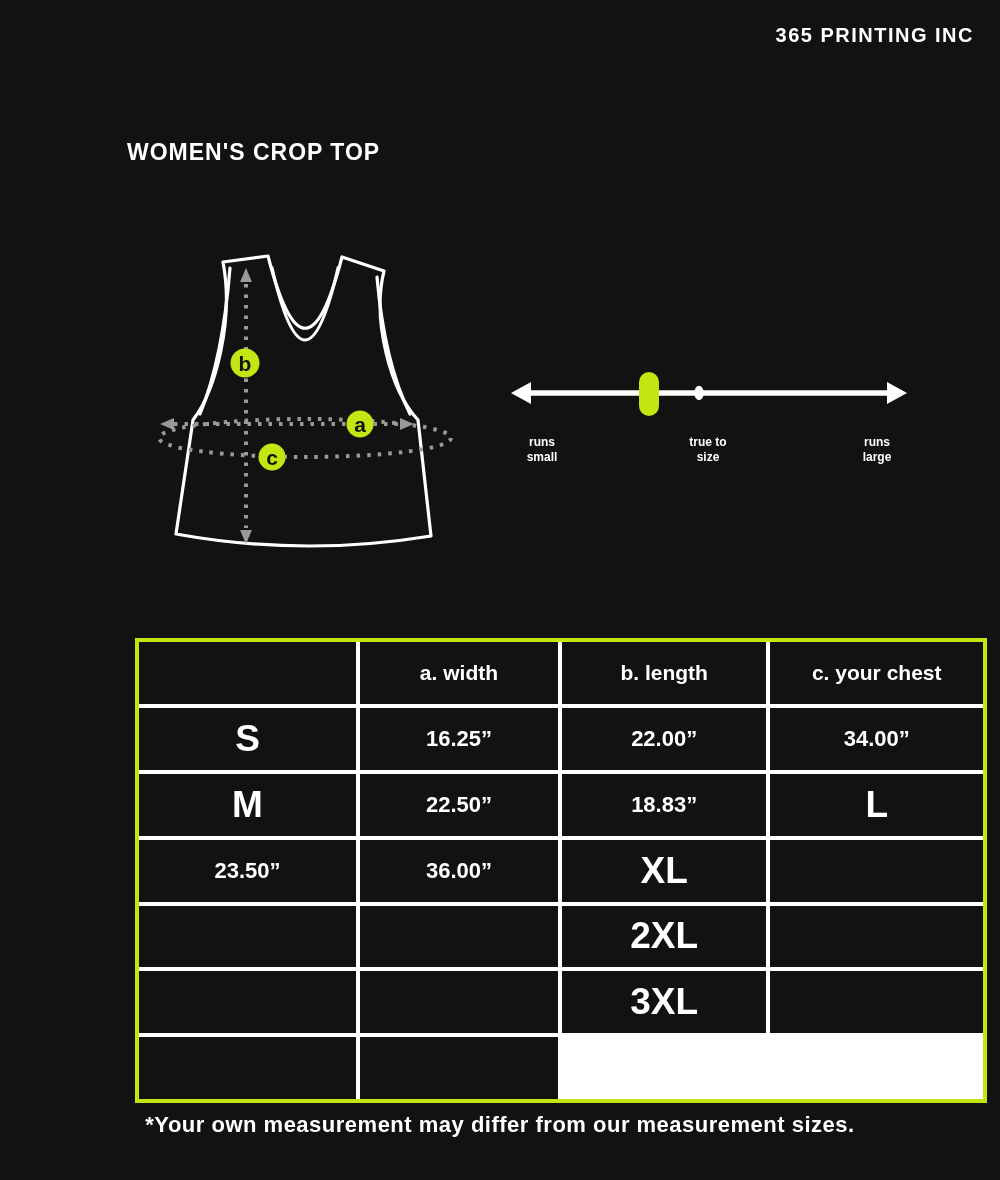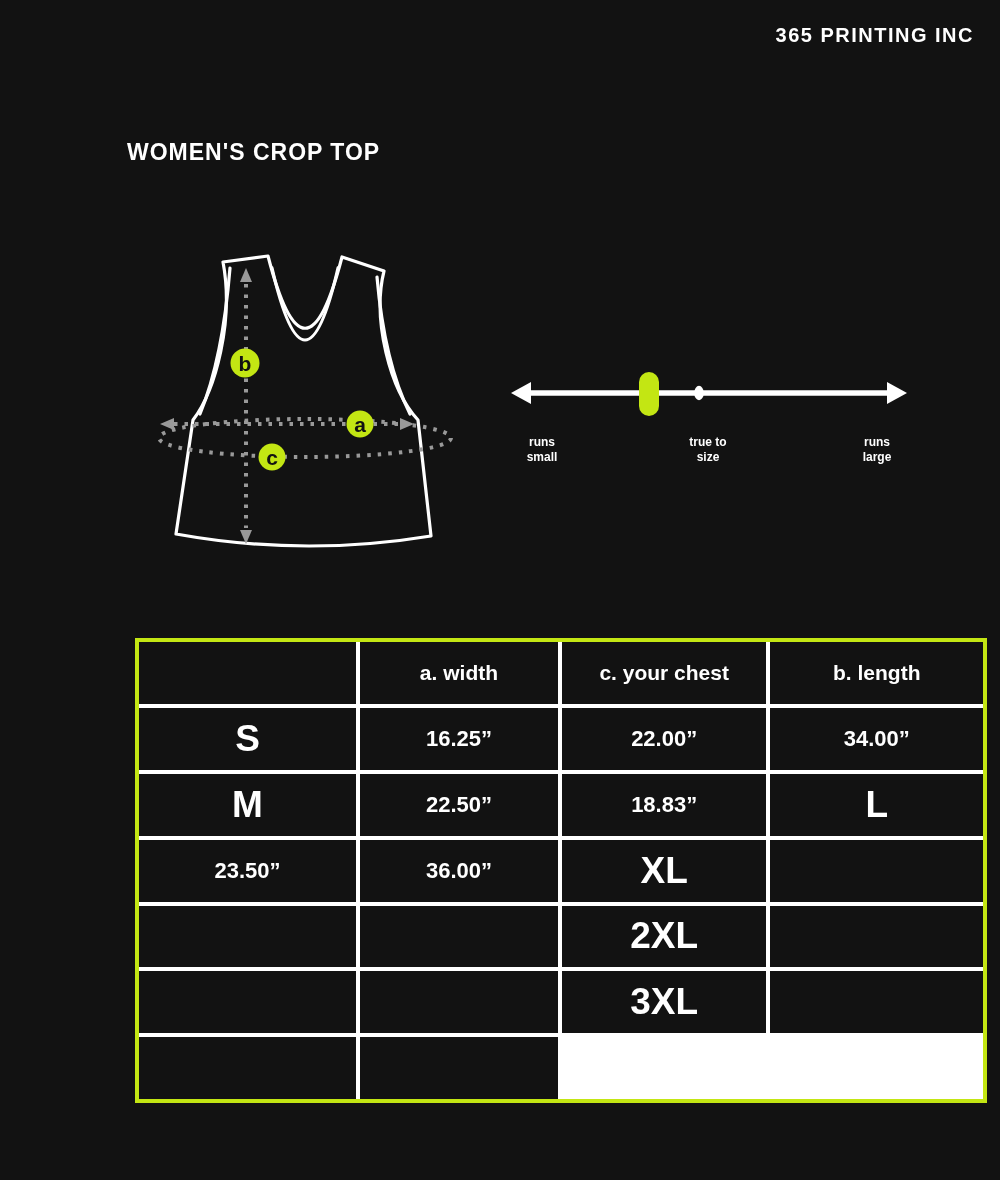--- a/index.html
+++ b/index.html
@@ -94,22 +94,22 @@
     <div>size</div>
   </div>
   <div class="scale-label lab-large">
     <div>runs</div>
     <div>large</div>
   </div>
 
   <div class="size-table">
     <div class="cell header"></div>
     <div class="cell header">a. width</div>
+    <div class="cell header">b. length</div>
     <div class="cell header">c. your chest</div>
-    <div class="cell header">b. length</div>
 
     <div class="cell size">S</div>
     <div class="cell value">16.25”</div>
     <div class="cell value">22.00”</div>
     <div class="cell value">34.00”</div>
 
     <div class="cell size">M</div>
     <div class="cell value">22.50”</div>
     <div class="cell value">18.83”</div>
 
@@ -126,14 +126,15 @@
     <div class="cell value"></div>
     <div class="cell value"></div>
     <div class="cell value"></div>
 
     <div class="cell size">3XL</div>
     <div class="cell value"></div>
     <div class="cell value"></div>
     <div class="cell value"></div>
   </div>
 
+  <div class="footnote">*Your own measurement may differ from our measurement sizes.</div>
 
 </div>
 
 </body></html>

